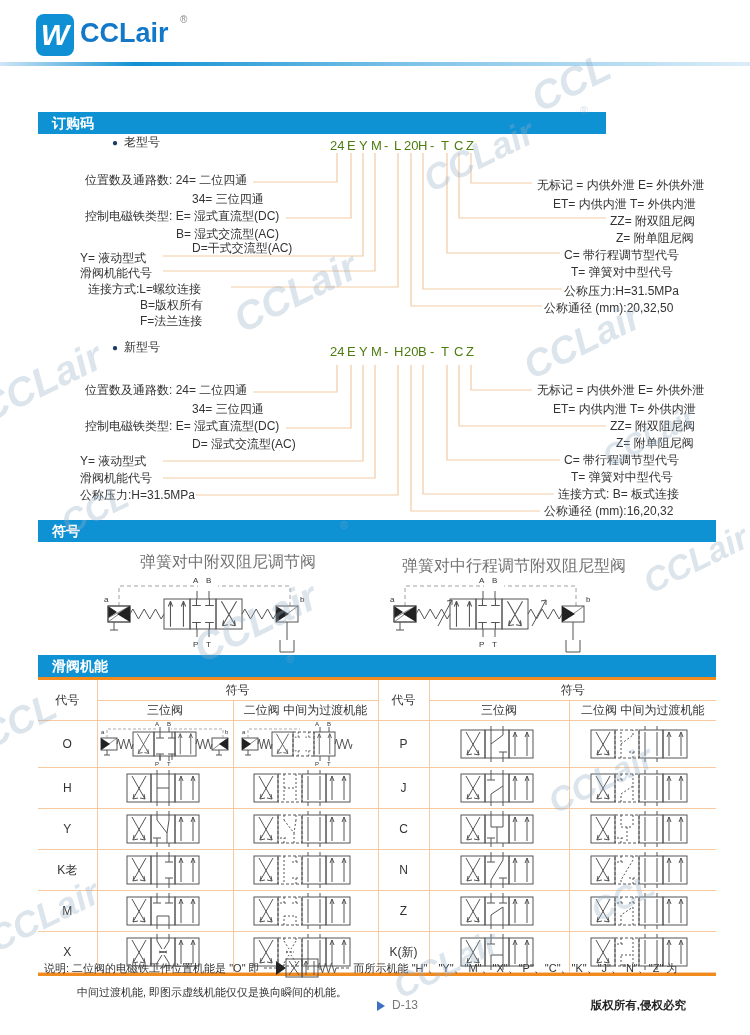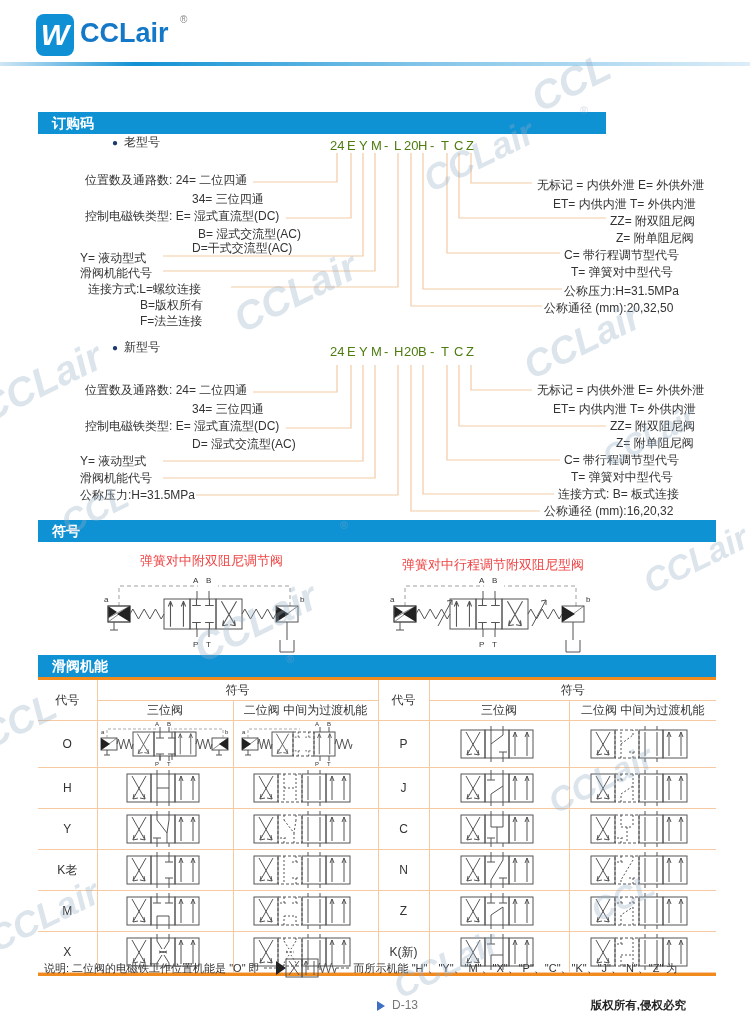--- a/index.html
+++ b/index.html
@@ -18,21 +18,21 @@
   .secbar{position:absolute;left:38px;height:22px;background:#0f92d4;color:#fff;
           font-size:14px;font-weight:bold;line-height:22px;padding-left:14px;box-sizing:border-box;}
   
   .lbl{position:absolute;font-size:12px;color:#333;white-space:nowrap;z-index:3;}
   .bullet{position:absolute;font-size:12px;color:#333;white-space:nowrap;z-index:3;}
   .bullet b{color:#1a3a6b;font-size:10px;margin-right:6px;}
   .codechar{position:absolute;font-size:13px;color:#4d7c0f;white-space:nowrap;z-index:3;}
   svg{display:block}
   .overlay{position:absolute;left:0;z-index:2;}
   
-  .symtitle{position:absolute;font-size:13px;color:#ef4444;white-space:nowrap;z-index:3;}
+  .symtitle{position:absolute;font-size:16px;color:#737373;white-space:nowrap;z-index:3;}
   .symfig{position:absolute;z-index:3;}
   
   .spool-wrap{position:absolute;left:38px;top:680px;width:678px;z-index:3;
               border-bottom:3px solid #f28b1e;}
   table.spool{border-collapse:collapse;table-layout:fixed;width:678px;}
   table.spool td{border:1px solid #f6c9a0;text-align:center;vertical-align:middle;
                  font-size:12px;color:#333;padding:0;}
   table.spool tr td:first-child{border-left:none;}
   table.spool tr td:last-child{border-right:none;}
   table.spool tr.h1 td{border-top:none;height:20px;}
@@ -95,21 +95,21 @@
       <span class="codechar" style="left: 394px; top: 344px;">H</span>
       <span class="codechar" style="left: 404px; top: 344px;">20</span>
       <span class="codechar" style="left: 418px; top: 344px;">B</span>
       <span class="codechar" style="left: 430px; top: 344px;">-</span>
       <span class="codechar" style="left: 441px; top: 344px;">T</span>
       <span class="codechar" style="left: 454px; top: 344px;">C</span>
       <span class="codechar" style="left: 466px; top: 344px;">Z</span>
       <div class="lbl" style="left: 85px; top: 172px;">位置数及通路数: 24= 二位四通</div>
       <div class="lbl" style="left: 192px; top: 191px;">34= 三位四通</div>
       <div class="lbl" style="left: 85px; top: 208px;">控制电磁铁类型: E= 湿式直流型(DC)</div>
-      <div class="lbl" style="left: 198px; top: 226px;">B= 湿式交流型(AC)</div>
+      <div class="lbl" style="left: 176px; top: 226px;">B= 湿式交流型(AC)</div>
       <div class="lbl" style="left: 192px; top: 240px;">D=干式交流型(AC)</div>
       <div class="lbl" style="left: 80px; top: 250px;">Y= 液动型式</div>
       <div class="lbl" style="left: 80px; top: 265px;">滑阀机能代号</div>
       <div class="lbl" style="left: 88px; top: 281px;">连接方式:L=螺纹连接</div>
       <div class="lbl" style="left: 140px; top: 297px;">B=版权所有</div>
       <div class="lbl" style="left: 140px; top: 313px;">F=法兰连接</div>
       <div class="lbl" style="left: 537px; top: 177px;">无标记 = 内供外泄   E= 外供外泄</div>
       <div class="lbl" style="left: 553px; top: 196px;">ET=  内供内泄    T= 外供内泄</div>
       <div class="lbl" style="left: 610px; top: 213px;">ZZ= 附双阻尼阀</div>
       <div class="lbl" style="left: 616px; top: 230px;">Z= 附单阻尼阀</div>
@@ -598,20 +598,21 @@
   <rect x="22" y="3" width="16" height="18" stroke="#555" stroke-width="1" fill="none"></rect>
             <rect x="38" y="3" width="16" height="18" stroke="#555" stroke-width="1" fill="none"></rect>
   <path d="M25 5L35 19M35 5L25 19" stroke="#555" stroke-width="1" fill="none"></path>
             <path d="M42 19V5M42 5l-2 4M42 5l2 4M50 5V19" stroke="#555" stroke-width="1" fill="none"></path>
   <path d="M54 12L55.5 7L58.5 17L61.5 7L64.5 17L67.5 7L70.5 17L72 12" stroke="#555" stroke-width="1" fill="none"></path>
             <path d="M72 12H86" stroke="#555" stroke-dasharray="3,2" fill="none"></path>
           </svg>
         </span>
       <span>而所示机能 "H"、"Y"、"M"、"X"、"P"、"C"、"K"、"J"、"N"、"Z"   为</span>
     </div>
+    <div class="row2">中间过渡机能, 即图示虚线机能仅仅是换向瞬间的机能。</div>
   </div>
 
   <div class="pagefoot">
     <span class="tri"></span>
     <span class="pageno">D-13</span>
     <span class="copyr">版权所有,侵权必究</span>
   </div>
 
   <div id="wm-layer">
       <div class="wm" style="left: 530px; top: 60px; font-size: 40px; transform: rotate(-26deg);">CCL</div>

